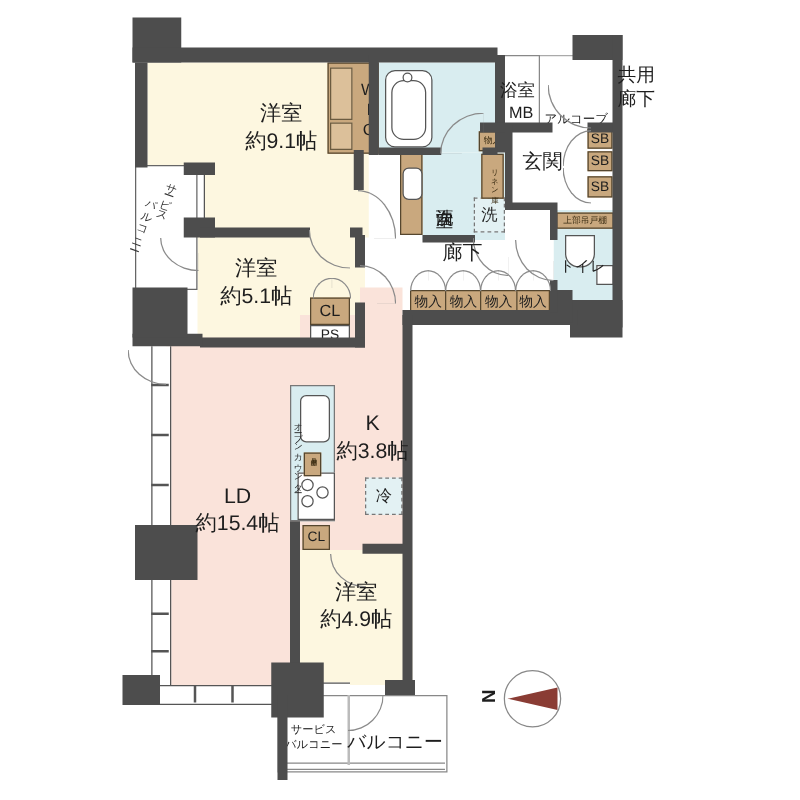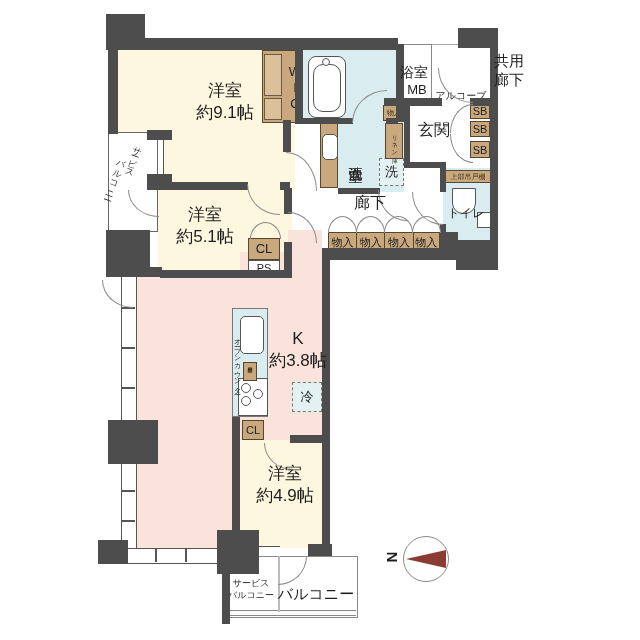--- a/index.html
+++ b/index.html
@@ -235,20 +235,24 @@
   <div class="arc arc-bl" style="left:102px;top:280px;width:30px;height:27px;"></div>
 
   <div class="lbl" style="left:160px;top:78px;width:130px;height:48px;font-size:17px;">
     <span>洋室</span>
       <span>約9.1帖</span>
   </div>
   <div class="lbl" style="left:150px;top:203px;width:110px;height:46px;font-size:17px;">
     <span>洋室</span>
       <span>約5.1帖</span>
   </div>
+  <div class="lbl" style="left:130px;top:384px;width:120px;height:48px;font-size:17px;">
+    <span>LD</span>
+      <span>約15.4帖</span>
+  </div>
   <div class="lbl" style="left:252px;top:327px;width:92px;height:46px;font-size:17px;">
     <span>K</span>
       <span>約3.8帖</span>
   </div>
   <div class="lbl" style="left:230px;top:462px;width:110px;height:46px;font-size:17px;">
     <span>洋室</span>
       <span>約4.9帖</span>
   </div>
   <div class="lbl" style="left:340px;top:61px;width:60px;height:22px;font-size:14px;padding-left:44px;">
       <span>浴室</span>

